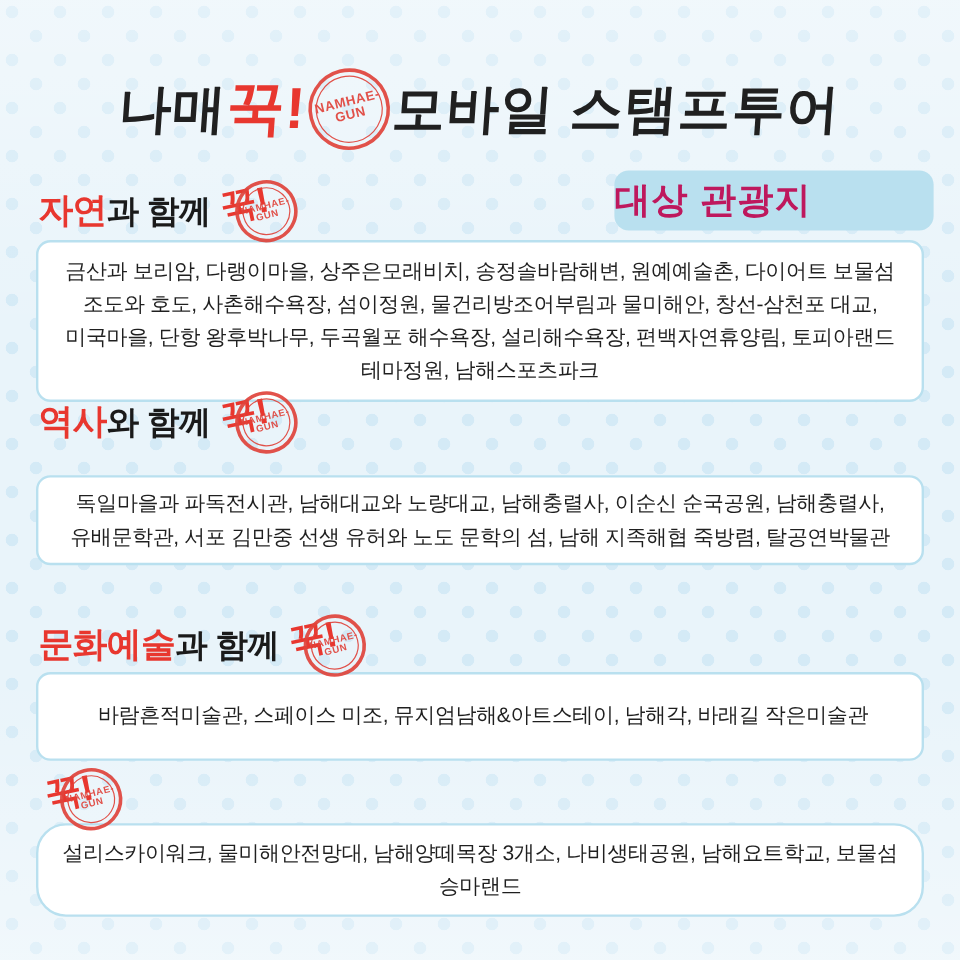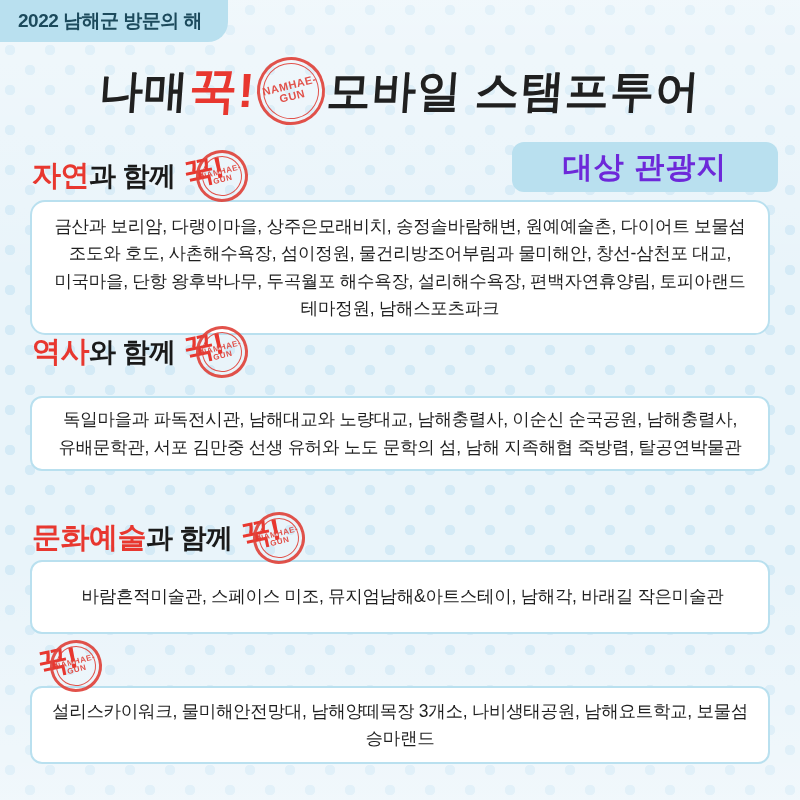--- a/index.html
+++ b/index.html
@@ -145,22 +145,22 @@
   .target-pill {
     position: absolute;
     right: 22px;
     top: 142px;
     width: 266px;
     height: 50px;
     background: #b9e0ef;
     border-radius: 12px;
     display: flex;
     align-items: center;
-    justify-content: center;
-    color: #6d28d9;
+    justify-content: flex-start;
+    color: #be185d;
     font-size: 30px;
     font-weight: bold;
     letter-spacing: 1px;
     z-index: 3;
   }
 
   
   .section-head {
     display: flex;
     align-items: center;
@@ -202,36 +202,33 @@
     text-align: center;
     color: #1f1f1f;
     font-size: 17.5px;
     line-height: 1.55;
     letter-spacing: -0.3px;
     word-break: keep-all;
   }
 
   
   #head-nature   { top: 150px; }
-  #box-nature    { top: 200px; height: 135px; border-radius: 15px; }
+  #box-nature    { top: 200px; height: 135px; }
   #head-history  { top: 326px; }
   #box-history   { top: 396px; height: 75px; }
   #head-culture  { top: 512px; }
   #box-culture   { top: 560px; height: 74px; padding-left: 21px; }
   #head-exp      { top: 640px; }
-  #box-exp       { top: 686px; height: 78px; }
+  #box-exp       { top: 686px; height: 78px; border-radius: 25px; }
 </style>
 </head>
 <body>
 
 <div class="poster">
 
-  <div class="ribbon">
-    <span>2022 남해군 방문의 해</span>
-  </div>
 
   <div class="title-row">
     <span class="title-text">나매</span>
     <span class="title-text title-accent">꾹!</span>
     <span class="stamp big">
       <span class="stamp-inner">
         <span>NAMHAE-GUN</span>
       </span>
     </span>
     <span class="title-text">모바일 스탬프투어</span>

